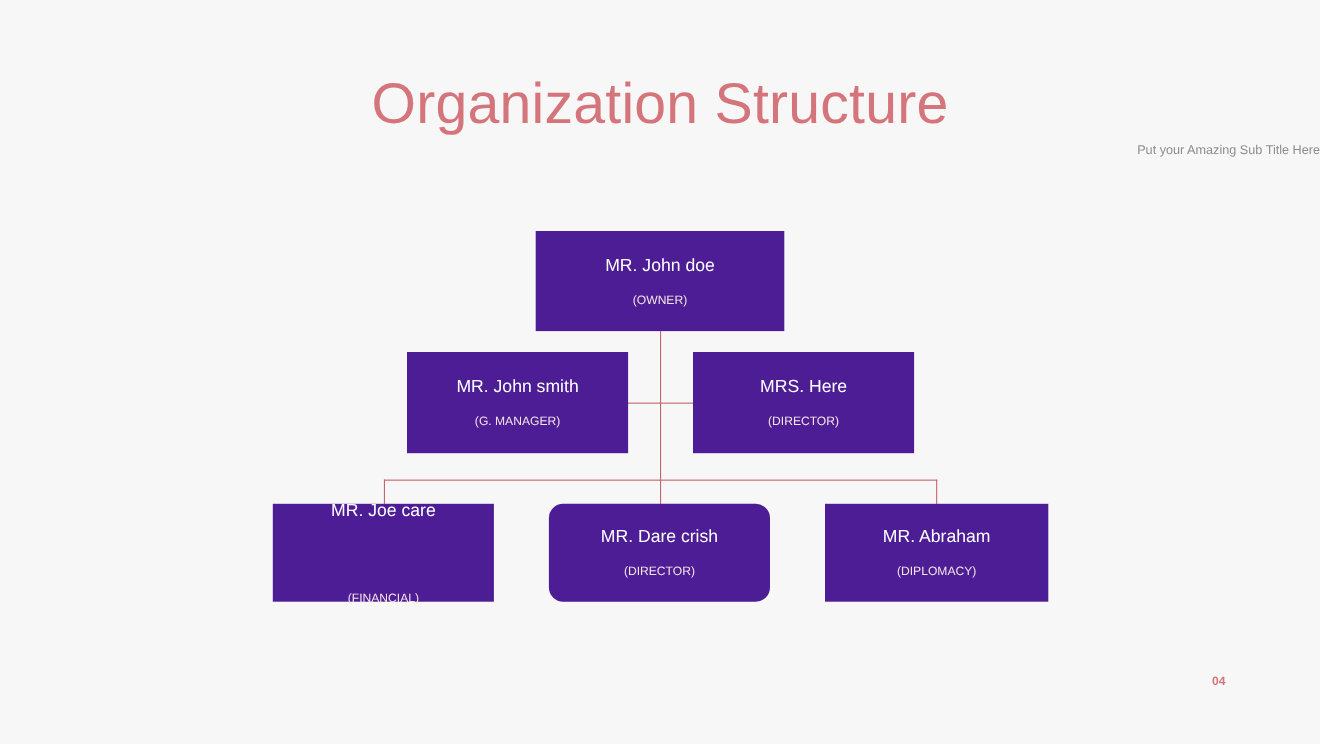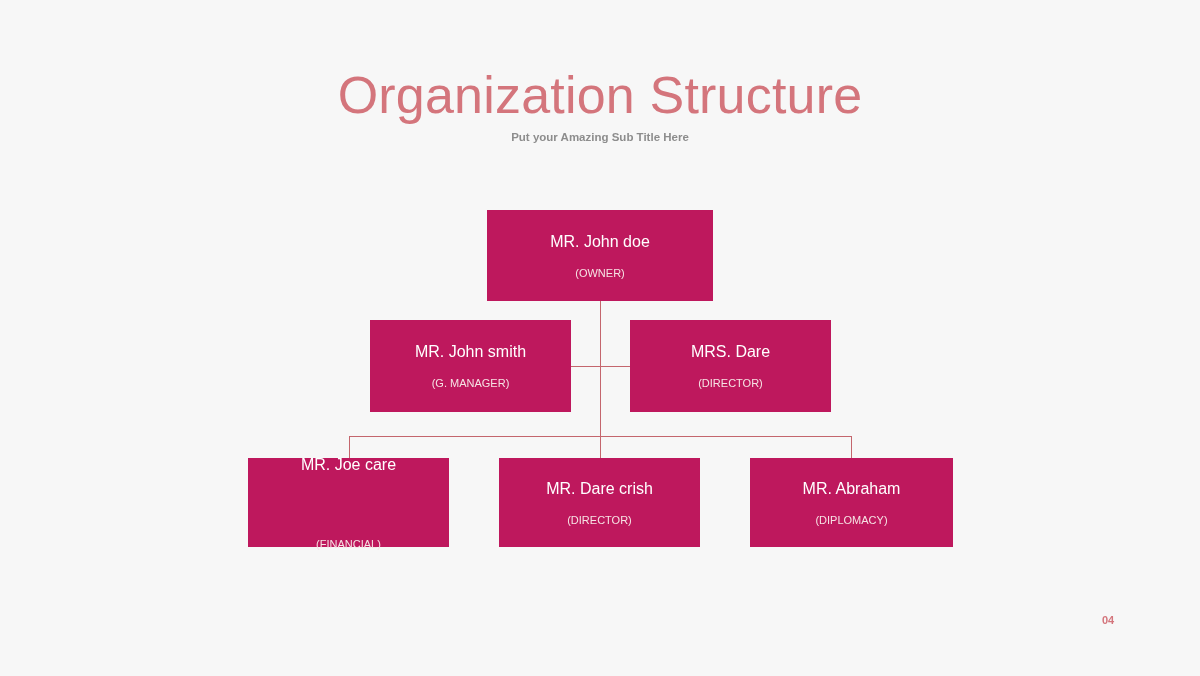--- a/index.html
+++ b/index.html
@@ -32,40 +32,40 @@
     letter-spacing: 0.2px;
     color: #d4757c;
     line-height: 66px;
     white-space: nowrap;
   }
   .subtitle {
     position: absolute;
     top: 129px;
     left: 0;
     width: 1200px;
-    text-align: center;
+    text-align: right;
     font-size: 11.5px;
-    font-weight: 700;
+    font-weight: 400;
     color: #8d8d8d;
     line-height: 16px;
     white-space: nowrap;
   }
 
   
   .chart {
     position: absolute;
     left: 0;
     top: 0;
     width: 1200px;
     height: 676px;
   }
 
   .node {
     position: absolute;
-    background: #be185d;
+    background: #4c1d95;
     box-sizing: border-box;
     display: flex;
     flex-direction: column;
     align-items: center;
     justify-content: center;
     z-index: 2;
   }
   .node-name {
     color: #ffffff;
     font-size: 16px;
@@ -81,21 +81,21 @@
     margin-top: 13px;
     white-space: nowrap;
     text-align: center;
   }
 
   
   .node-owner    { left: 487px; top: 210px; width: 226px; height: 91px; }
   .node-gm       { left: 370px; top: 320px; width: 201px; height: 92px; }
   .node-director { left: 630px; top: 320px; width: 201px; height: 92px; }
   .node-fin      { left: 248px; top: 458px; width: 201px; height: 89px; gap: 48px; }
-  .node-mkt      { left: 499px; top: 458px; width: 201px; height: 89px; }
+  .node-mkt      { left: 499px; top: 458px; width: 201px; height: 89px; border-radius: 13px; }
   .node-dip      { left: 750px; top: 458px; width: 203px; height: 89px; }
 
   
   .conn {
     position: absolute;
     background: #c4666d;
     z-index: 1;
   }
   .conn-v { width: 1px; }
   .conn-h { height: 1px; }
@@ -143,21 +143,21 @@
       <span class="node-name">MR. John doe</span>
       <span class="node-role">(OWNER)</span>
     </div>
 
     <div class="node node-gm">
       <span class="node-name">MR. John smith</span>
       <span class="node-role">(G. MANAGER)</span>
     </div>
 
     <div class="node node-director">
-      <span class="node-name">MRS. Dare</span>
+      <span class="node-name">MRS. Here</span>
       <span class="node-role">(DIRECTOR)</span>
     </div>
 
     <div class="node node-fin">
       <span class="node-name">MR. Joe care</span>
       <span class="node-role">(FINANCIAL)</span>
     </div>
 
     <div class="node node-mkt">
       <span class="node-name">MR. Dare crish</span>

